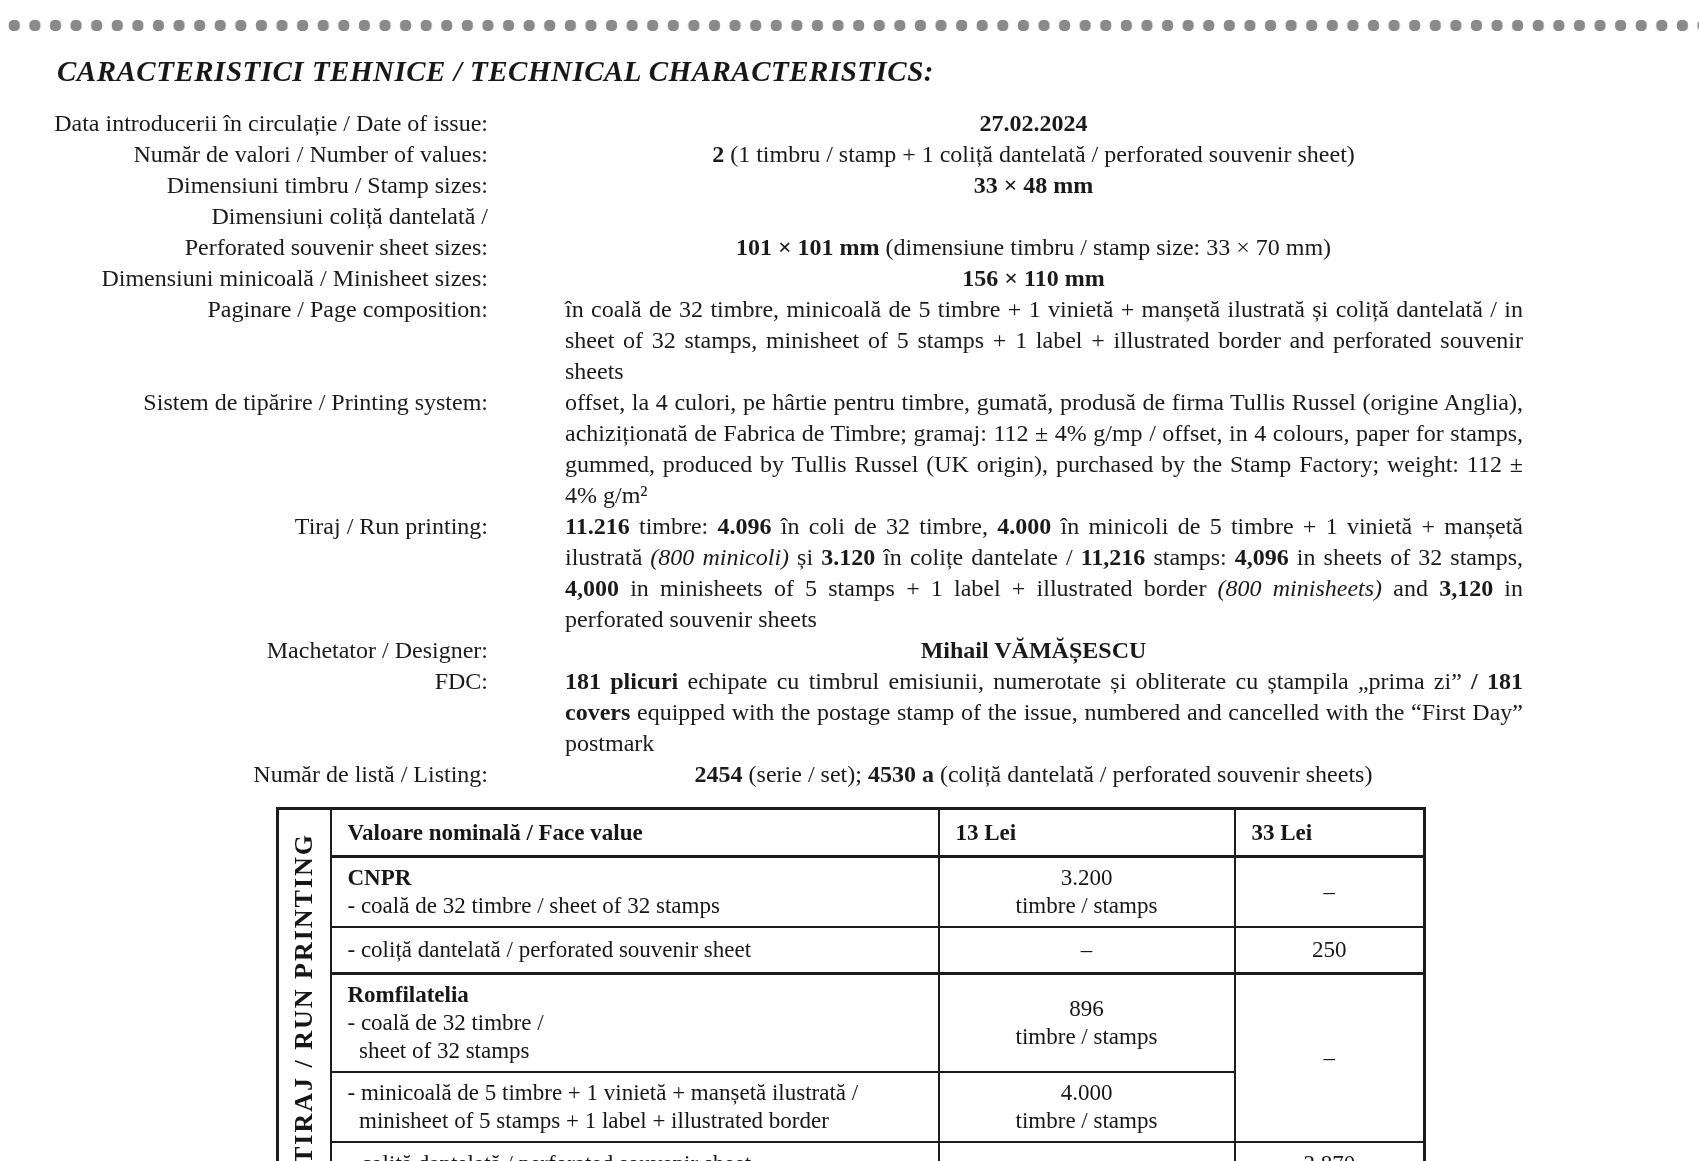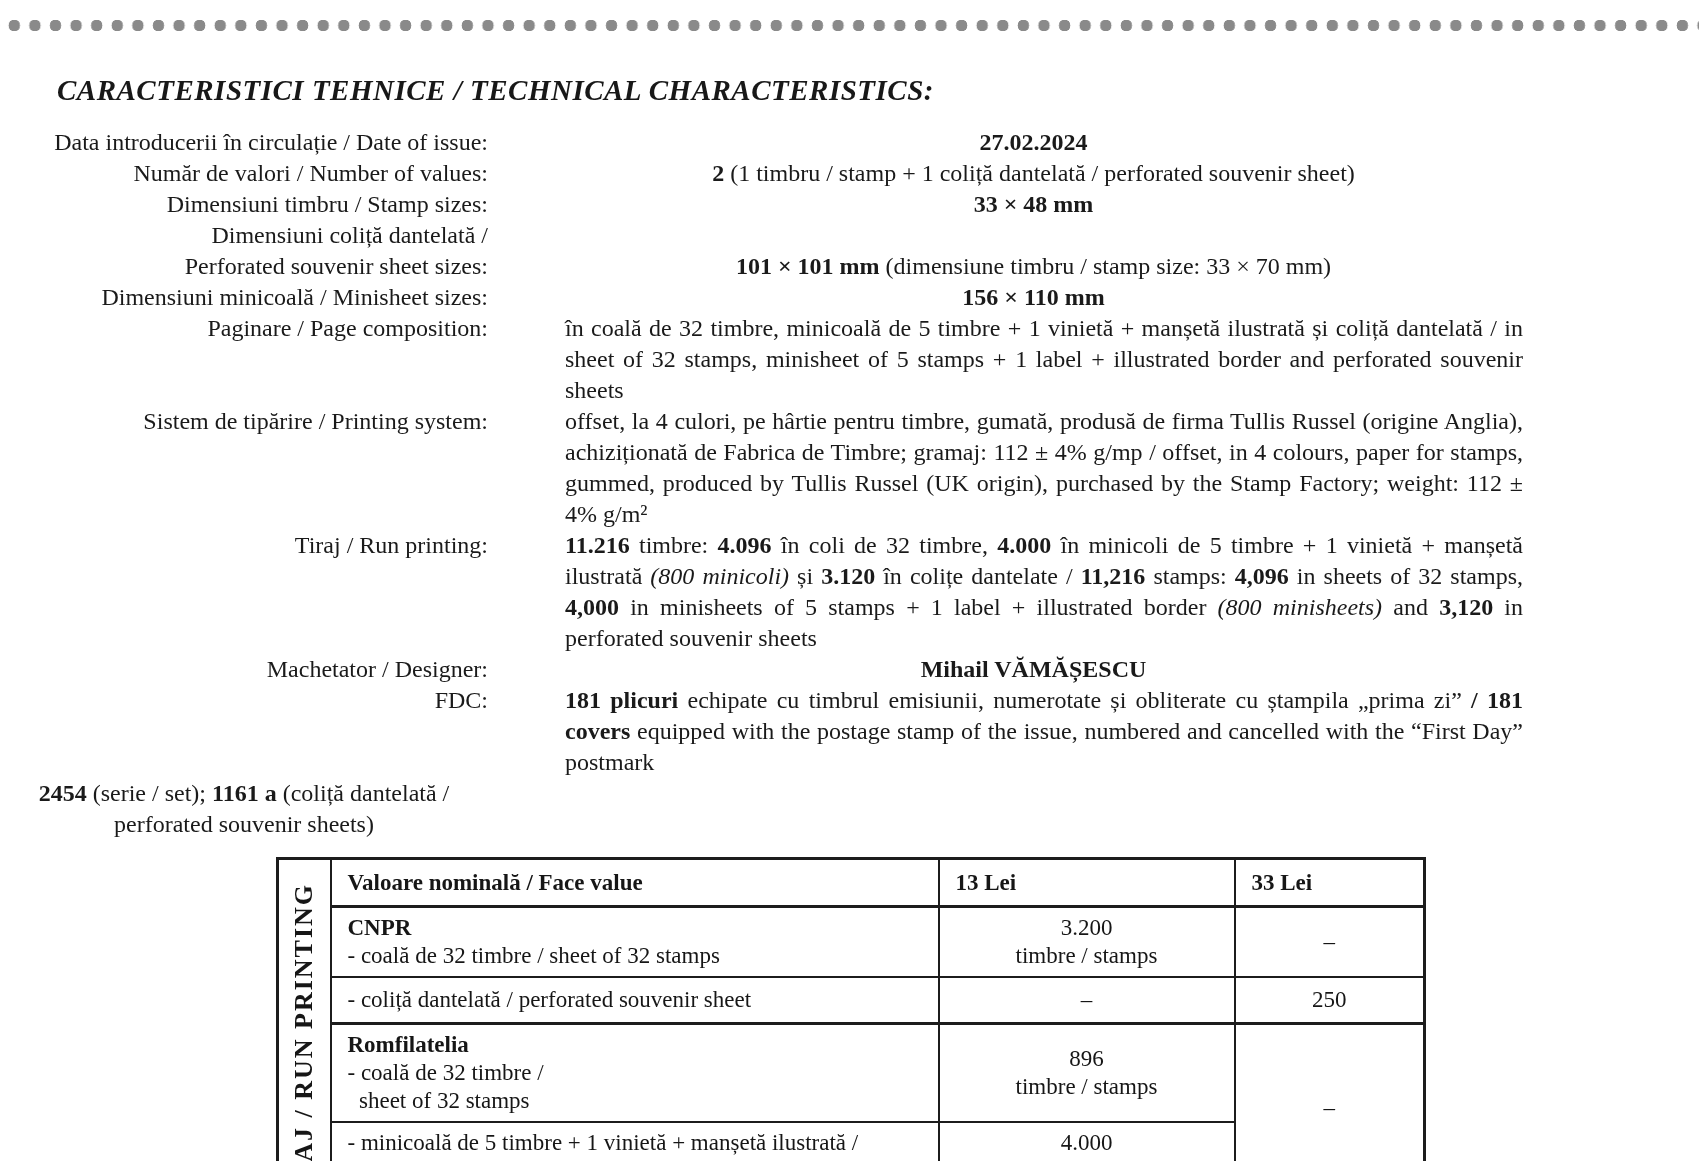--- a/index.html
+++ b/index.html
@@ -8,21 +8,21 @@
     font-family:"Liberation Serif","DejaVu Serif",serif;color:#1a1a1a;
     -webkit-font-smoothing:antialiased;
   }
   
   .dots-rule{
     height:13px;margin-top:19px;width:1699px;
     background-image:radial-gradient(circle,#8a8a8a 0 5.6px,rgba(0,0,0,0) 6px);
     background-size:20.6px 13px;background-position:4px 50%;background-repeat:repeat-x;
   }
   .page-title{
-    margin:42px 0 0 57px;
+    margin:23px 0 0 57px;
     font-size:29px;font-weight:bold;font-style:italic;letter-spacing:.5px;
     color:#181818;
   }
   
   .info{
     display:grid;grid-template-columns:488px 979px;column-gap:56px;
     margin-top:20px;font-size:24px;line-height:31px;
   }
   .info .lbl{text-align:right;white-space:nowrap;}
   .info .val{text-align:center;}
@@ -100,21 +100,22 @@
 
   <div class="lbl">Tiraj / Run printing:</div>
   <div class="val justify"><span class="run-b">11.216</span><span> timbre: </span><span class="run-b">4.096</span><span> în coli de 32 timbre, </span><span class="run-b">4.000</span><span> în minicoli de 5 timbre + 1 vinietă + manșetă ilustrată </span><span class="run-i">(800 minicoli)</span><span> și </span><span class="run-b">3.120</span><span> în colițe dantelate / </span><span class="run-b">11,216</span><span> stamps: </span><span class="run-b">4,096</span><span> in sheets of 32 stamps, </span><span class="run-b">4,000</span><span> in minisheets of 5 stamps + 1 label + illustrated border </span><span class="run-i">(800 minisheets)</span><span> and </span><span class="run-b">3,120</span><span> in perforated souvenir sheets</span></div>
 
   <div class="lbl">Machetator / Designer:</div>
   <div class="val"><span class="run-b">Mihail VĂMĂȘESCU</span></div>
 
   <div class="lbl">FDC:</div>
   <div class="val justify"><span class="run-b">181 plicuri</span><span> echipate cu timbrul emisiunii, numerotate și obliterate cu ștampila „prima zi” </span><span class="run-b">/ 181 covers</span><span> equipped with the postage stamp of the issue, numbered and cancelled with the “First Day” postmark</span></div>
 
-  <div class="val"><span class="run-b">2454</span><span> (serie / set); </span><span class="run-b">1161 a</span><span> (coliță dantelată / perforated souvenir sheets)</span></div>
+  <div class="lbl">Număr de listă / Listing:</div>
+  <div class="val"><span class="run-b">2454</span><span> (serie / set); </span><span class="run-b">4530 a</span><span> (coliță dantelată / perforated souvenir sheets)</span></div>
 </div>
 
 <table class="tirage">
   <colgroup>
     <col style="width:53px">
       <col class="c-main">
       <col class="c-13">
       <col class="c-33">
   </colgroup>
   <tbody>

